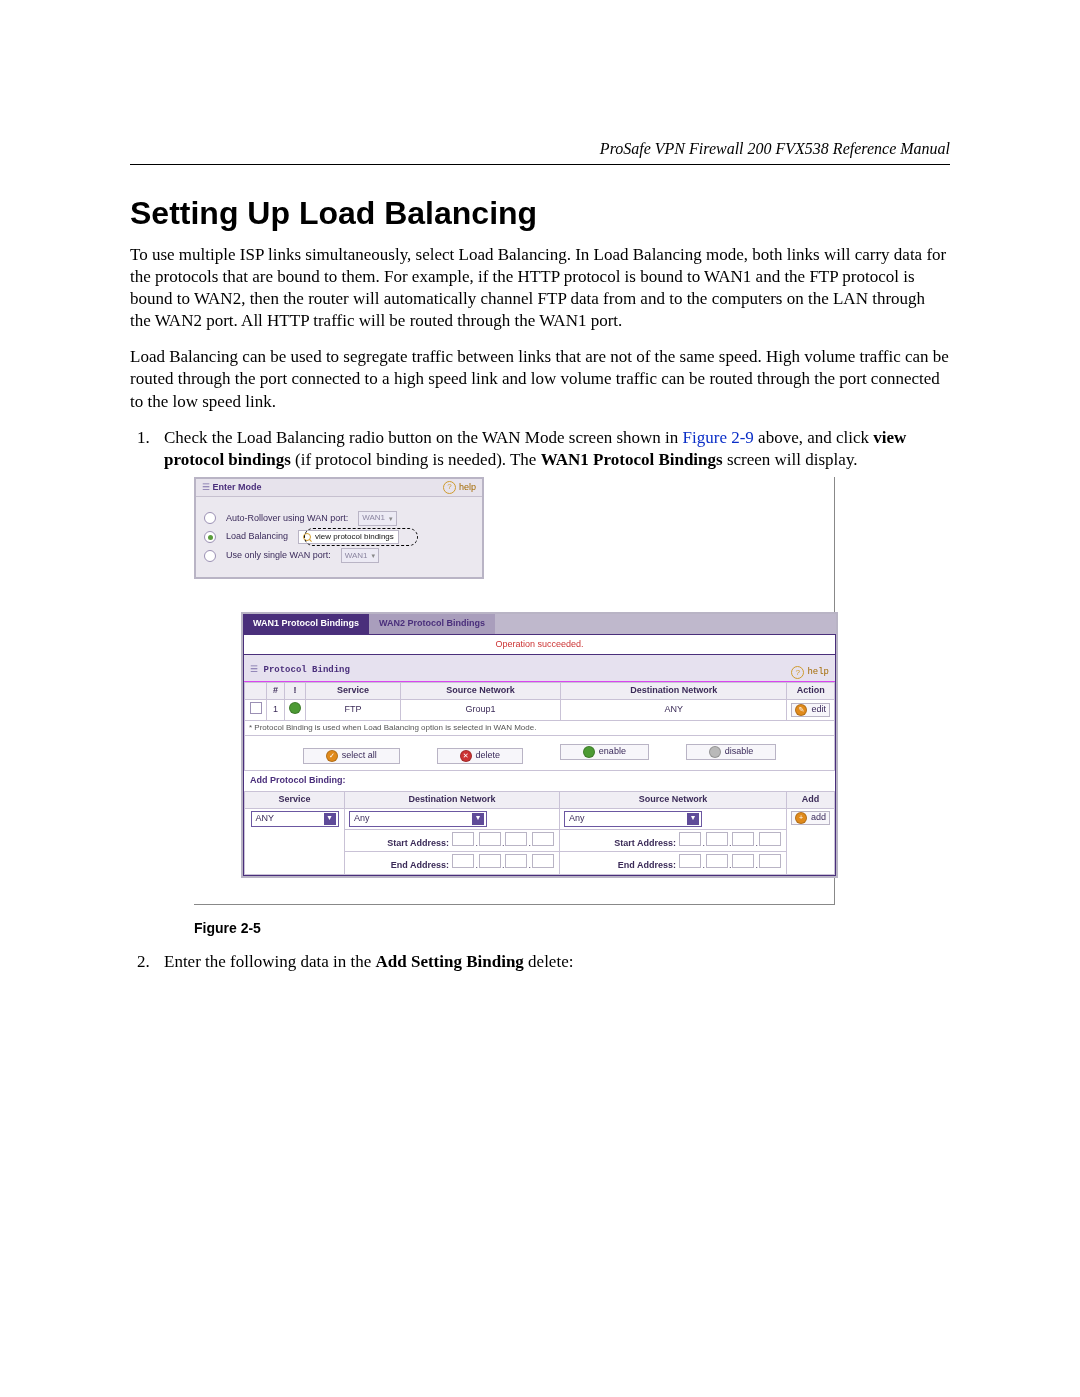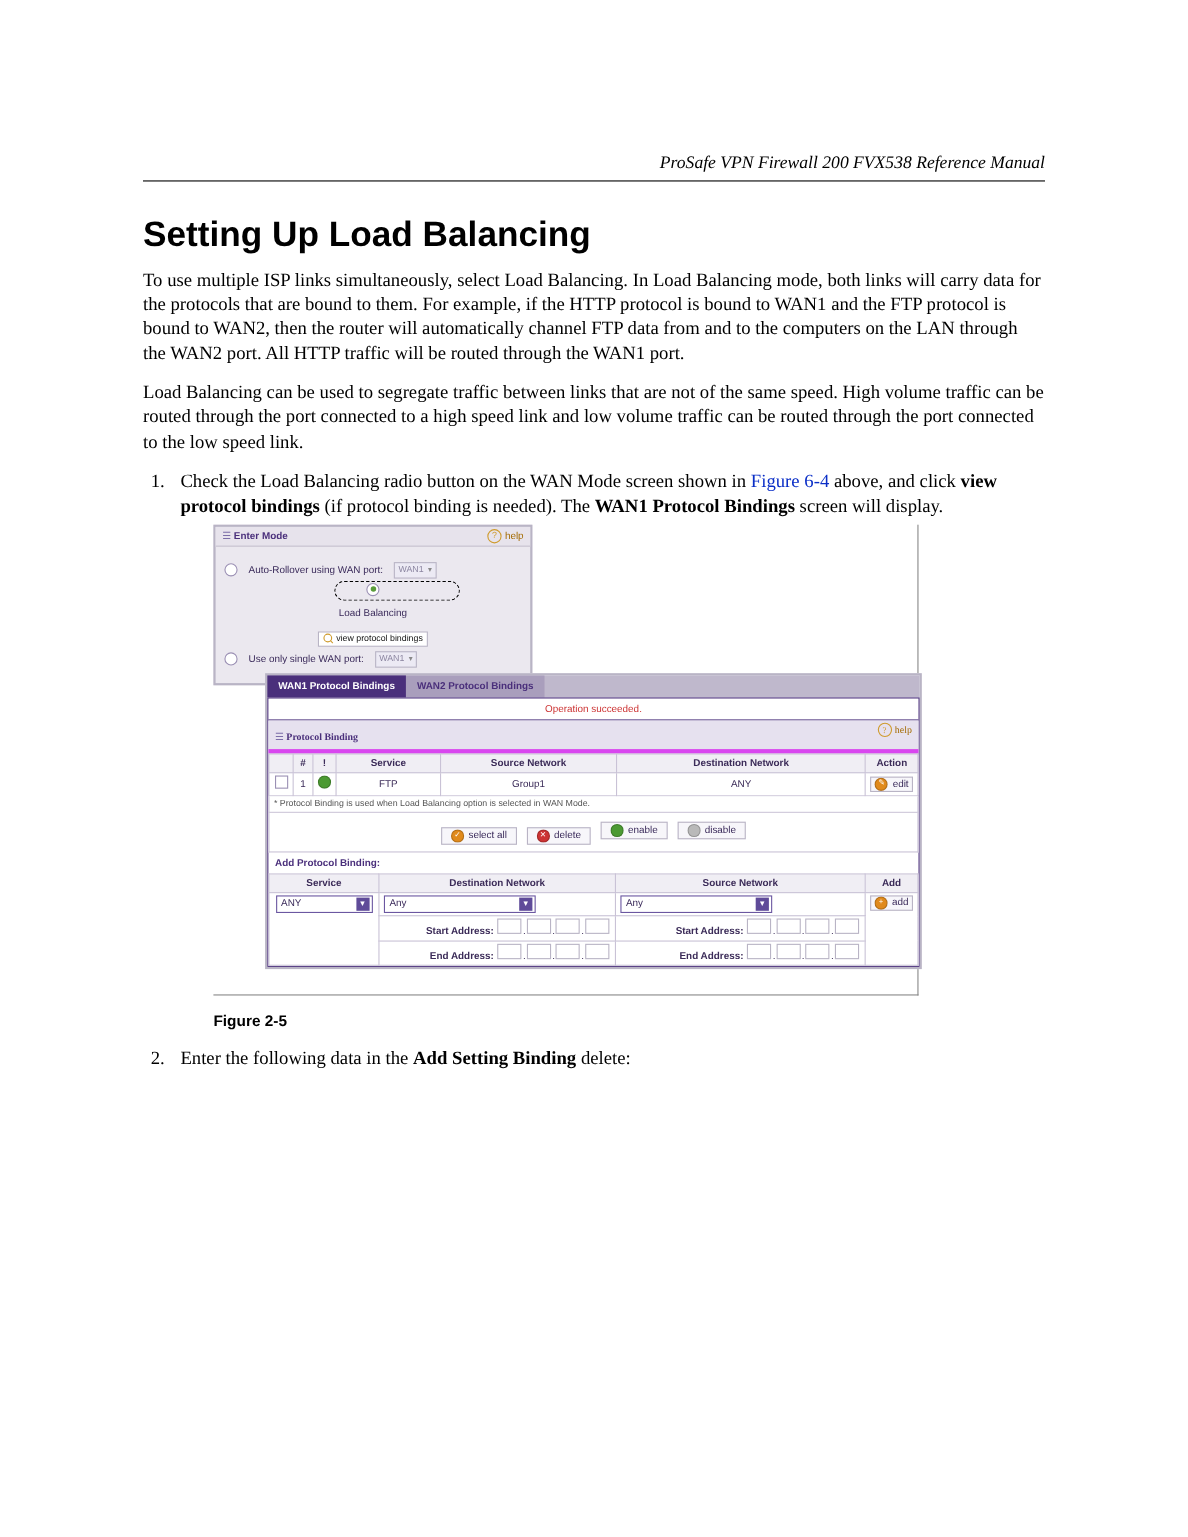--- a/index.html
+++ b/index.html
@@ -150,43 +150,43 @@
   .pb-tab.active {
     background:#4a2f7b; color:#fff;
   }
   .pb-inner { background:#fff; border:1px solid #4a2f7b; margin:0; }
   .op-succ {
     text-align:center; color:#c33; font-size:9px; padding:4px 0;
     font-family: Verdana, Arial, sans-serif;
     border-bottom:1px solid #4a2f7b;
   }
   .pb-head {
-    display:flex; justify-content:space-between; align-items:flex-start;
-    background:#e6e1ef; padding:2px 6px; font-family:Liberation Serif, serif;
-    border-bottom:4px solid #d946ef;
+    display:flex; justify-content:space-between; align-items:flex-end;
+    background:#e6e1ef; padding:2px 6px; font-family:Liberation Mono, monospace;
+    border-bottom:1px solid #d946ef;
   }
   .pb-head-left { color:#4a2f7b; font-weight:bold; font-size:9px; }
   table.tbl {
     width:100%; border-collapse:collapse; font-size:9px; font-family:Verdana,Arial,sans-serif;
     color:#3b2b58;
   }
   table.tbl th {
     background:#f0eef4; font-weight:bold; text-align:center; font-size:9px;
     border:1px solid #c9c2d6; padding:2px 4px;
   }
   table.tbl td {
     border:1px solid #c9c2d6; padding:2px 4px; text-align:center; font-size:9px; background:#fff;
   }
   .chk { width:10px; height:10px; border:1px solid #9b90b4; background:#fff; display:inline-block; }
   .footnote { font-size:8px; color:#555; padding:2px 4px; border:1px solid #c9c2d6; border-top:none; background:#fff; font-family:Verdana,Arial,sans-serif;}
   .btnbar { text-align:center; padding:6px 0; border:1px solid #c9c2d6; border-top:none; background:#fff;}
   .pill-btn {
     display:inline-flex; align-items:center; gap:4px;
-    border:1px solid #b9b4c5; background:#f7f6fa; padding:1px 8px;
-    font-size:9px; font-family:Verdana,Arial,sans-serif; color:#3a2a5a; margin:0 2px;
+    border:1px solid #b9b4c5; background:#f7f6fa; padding:1px 22px;
+    font-size:9px; font-family:Verdana,Arial,sans-serif; color:#3a2a5a; margin:0 16px;
   }
   .dot { width:10px; height:10px; border-radius:50%; display:inline-flex; align-items:center; justify-content:center; font-size:7px; color:#fff; border:1px solid rgba(0,0,0,0.2);}
   .dot.orange{background:#e08a1c;} .dot.red{background:#c33;} .dot.green{background:#4c9a33;} .dot.gray{background:#b9b9b9;}
 
   .sub-head { color:#4a2f7b; font-weight:bold; font-size:9px; padding:4px 6px; font-family:Verdana,Arial,sans-serif;}
   .sel {
     display:inline-flex; align-items:center; justify-content:space-between;
     border:1px solid #6b57a1; background:#fff; height:14px; min-width:70px;
     padding:0 2px 0 4px; font-size:9px; color:#3a2a5a;
   }
@@ -210,21 +210,21 @@
   <div class="doc-header-right">ProSafe VPN Firewall 200 FVX538 Reference Manual</div>
   <div class="hr"></div>
 
   <h2 class="section-title">Setting Up Load Balancing</h2>
 
   <p class="body">To use multiple ISP links simultaneously, select Load Balancing. In Load Balancing mode, both links will carry data for the protocols that are bound to them. For example, if the HTTP protocol is bound to WAN1 and the FTP protocol is bound to WAN2, then the router will automatically channel FTP data from and to the computers on the LAN through the WAN2 port. All HTTP traffic will be routed through the WAN1 port.</p>
   <p class="body">Load Balancing can be used to segregate traffic between links that are not of the same speed. High volume traffic can be routed through the port connected to a high speed link and low volume traffic can be routed through the port connected to the low speed link.</p>
 
   <ol class="steps">
     <li>
-      <span>Check the Load Balancing radio button on the WAN Mode screen shown in </span><span class="figref">Figure 6-4</span><span> above, and click </span><span class="bold">view protocol bindings</span><span> (if protocol binding is needed). The </span><span class="bold">WAN1 Protocol Bindings</span><span> screen will display.</span>
+      <span>Check the Load Balancing radio button on the WAN Mode screen shown in </span><span class="figref">Figure 2-9</span><span> above, and click </span><span class="bold">view protocol bindings</span><span> (if protocol binding is needed). The </span><span class="bold">WAN1 Protocol Bindings</span><span> screen will display.</span>
 
       
       <div class="figure-wrap">
         <div class="outer-figure">
           <div class="stack ui-font">
 
             <div class="pm-box layer1">
               <div class="pm-title">
                 <span>
                   <span style="font-size:9px;color:#7c6ea8;">☰ </span><span class="pm-title-left">Enter Mode</span>
@@ -236,21 +236,21 @@
               </div>
               <div class="pm-body" style="position:relative;">
                 <div class="pm-row">
                   <span class="radio"></span>
                   <span>Auto-Rollover using WAN port:</span>
                   <span class="mini-select">
                     <span>WAN1</span>
                     <span class="mini-chev">▾</span>
                   </span>
                 </div>
-                <div class="pm-row" style="position:relative;flex-direction:column;">
+                <div class="pm-row" style="position:relative;">
                   <span class="radio checked"></span>
                   <span>Load Balancing</span>
                   <span class="view-btn">
                     <span class="mag"></span>
                     <span>view protocol bindings</span>
                   </span>
                   <span class="dash-oval" style="left:100px; top:-2px;"></span>
                 </div>
                 <div class="pm-row">
                   <span class="radio"></span>

